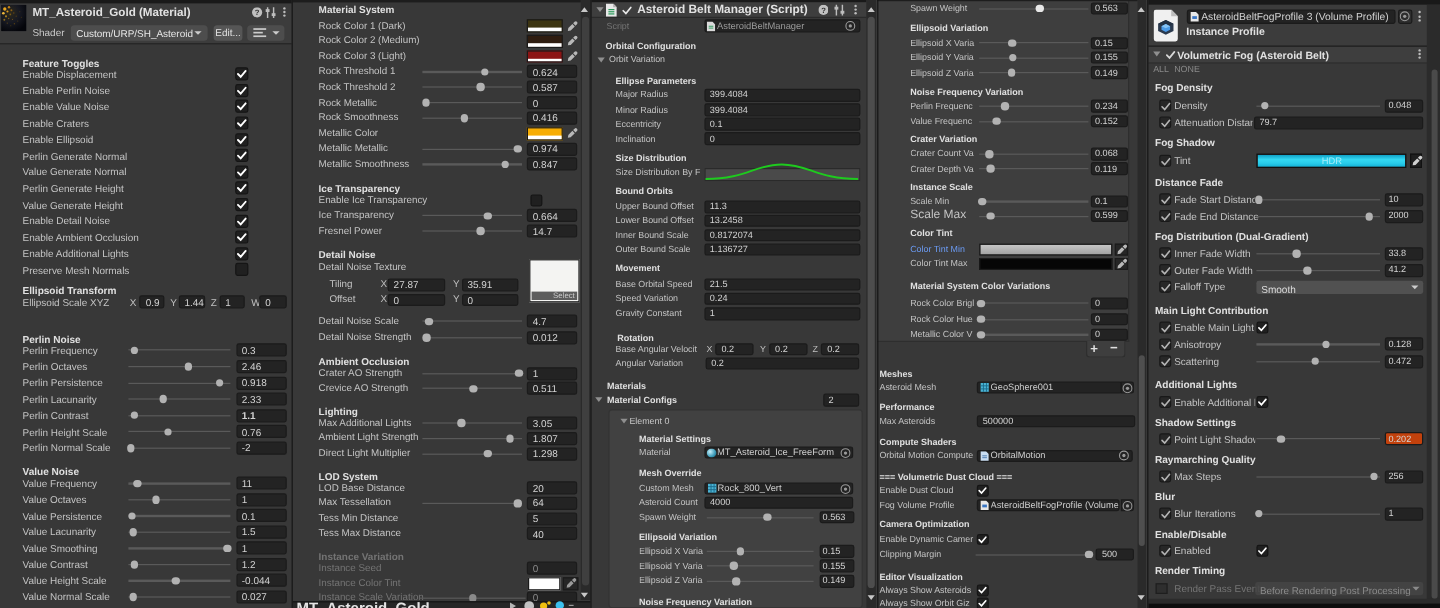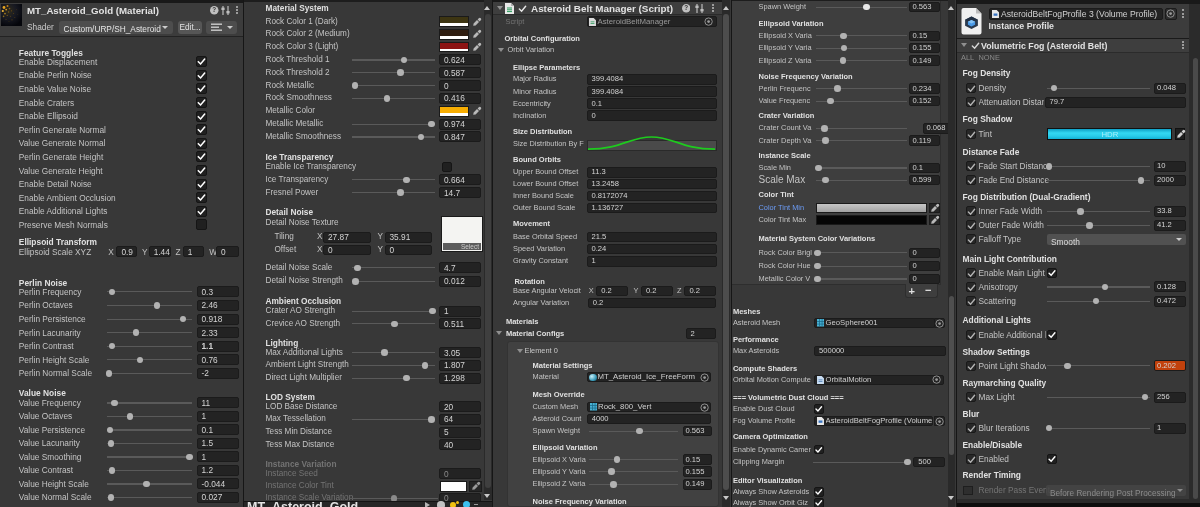--- a/index.html
+++ b/index.html
@@ -656,21 +656,21 @@
 <div style="position:absolute;line-height:0;left:758.5px;top:94px;height:14px;line-height:14px;font-size:7.4px;color:#c4c4c4;width:54px;overflow:hidden;white-space:nowrap;">Value Frequenc</div>
 <div style="position:absolute;line-height:0;left:815.5px;top:100.5px;width:91.0px;height:1.2px;background:#5a5a5a;"></div>
 <div style="position:absolute;line-height:0;left:827.0px;top:97.7px;width:6.6px;height:6.6px;border-radius:50%;background:#b2b2b2;"></div>
 <div style="position:absolute;line-height:0;left:908.5px;top:95.75px;width:31.5px;height:10.5px;background:#232323;border:1px solid #1b1b1b;border-radius:2px;box-sizing:border-box;display:flex;align-items:center;overflow:hidden;">
     <span style="padding-left:3px;color:#d4d4d4;font-size:7.6px;white-space:nowrap;">0.152</span>
   </div>
 <div style="position:absolute;line-height:0;left:758.5px;top:109.4px;height:14px;line-height:14px;font-size:7.5px;color:#e0e0e0;font-weight:bold;white-space:nowrap;">Crater Variation</div>
 <div style="position:absolute;line-height:0;left:758.5px;top:121.4px;height:14px;line-height:14px;font-size:7.4px;color:#c4c4c4;width:54px;overflow:hidden;white-space:nowrap;">Crater Count Va</div>
 <div style="position:absolute;line-height:0;left:815.5px;top:127.9px;width:91.0px;height:1.2px;background:#5a5a5a;"></div>
 <div style="position:absolute;line-height:0;left:821.4000000000001px;top:125.10000000000001px;width:6.6px;height:6.6px;border-radius:50%;background:#b2b2b2;"></div>
-<div style="position:absolute;line-height:0;left:908.5px;top:123.15px;width:31.5px;height:10.5px;background:#232323;border:1px solid #1b1b1b;border-radius:2px;box-sizing:border-box;display:flex;align-items:center;overflow:hidden;margin-left:14px;">
+<div style="position:absolute;line-height:0;left:908.5px;top:123.15px;width:31.5px;height:10.5px;background:#232323;border:1px solid #1b1b1b;border-radius:2px;box-sizing:border-box;display:flex;align-items:center;overflow:hidden;">
     <span style="padding-left:3px;color:#d4d4d4;font-size:7.6px;white-space:nowrap;">0.068</span>
   </div>
 <div style="position:absolute;line-height:0;left:758.5px;top:133.6px;height:14px;line-height:14px;font-size:7.4px;color:#c4c4c4;width:54px;overflow:hidden;white-space:nowrap;">Crater Depth Va</div>
 <div style="position:absolute;line-height:0;left:815.5px;top:140.1px;width:91.0px;height:1.2px;background:#5a5a5a;"></div>
 <div style="position:absolute;line-height:0;left:822.4000000000001px;top:137.29999999999998px;width:6.6px;height:6.6px;border-radius:50%;background:#b2b2b2;"></div>
 <div style="position:absolute;line-height:0;left:908.5px;top:135.35px;width:31.5px;height:10.5px;background:#232323;border:1px solid #1b1b1b;border-radius:2px;box-sizing:border-box;display:flex;align-items:center;overflow:hidden;">
     <span style="padding-left:3px;color:#d4d4d4;font-size:7.6px;white-space:nowrap;">0.119</span>
   </div>
 <div style="position:absolute;line-height:0;left:758.5px;top:148.8px;height:14px;line-height:14px;font-size:7.5px;color:#e0e0e0;font-weight:bold;white-space:nowrap;">Instance Scale</div>
 <div style="position:absolute;line-height:0;left:758.5px;top:160.9px;height:14px;line-height:14px;font-size:7.4px;color:#c4c4c4;white-space:nowrap;">Scale Min</div>
@@ -979,21 +979,21 @@
 <div style="position:absolute;line-height:0;left:1064.4px;top:362.5px;width:6.6px;height:6.6px;border-radius:50%;background:#b2b2b2;"></div>
 <div style="position:absolute;line-height:0;left:1154px;top:360.3px;width:31.5px;height:11px;background:#c2410c;border:1px solid #1b1b1b;border-radius:2px;box-sizing:border-box;display:flex;align-items:center;overflow:hidden;">
     <span style="padding-left:2px;color:#d4d4d4;font-size:7.6px;white-space:nowrap;">0.202</span>
   </div>
 <div style="position:absolute;line-height:0;left:962.5px;top:375.8px;height:14px;line-height:14px;font-size:8.4px;color:#e0e0e0;font-weight:bold;white-space:nowrap;">Raymarching Quality</div>
 <div style="position:absolute;line-height:0;left:965.5px;top:392px;width:10px;height:10px;background:#272727;border:1px solid #191919;border-radius:2px;box-sizing:border-box;">
     <svg width="9" height="9" viewBox="0 0 10 10" style="position:absolute;left:0px;top:0px;">
       <path d="M1.5 5.5 L4 8 L8.5 2.5" stroke="#b4b4b4" stroke-width="1.5" fill="none" stroke-linecap="round"></path>
     </svg>
   </div>
-<div style="position:absolute;line-height:0;left:978.5px;top:390px;height:14px;line-height:14px;font-size:8.3px;color:#c4c4c4;white-space:nowrap;">Max Light</div>
+<div style="position:absolute;line-height:0;left:978.5px;top:390px;height:14px;line-height:14px;font-size:8.3px;color:#c4c4c4;white-space:nowrap;">Max Steps</div>
 <div style="position:absolute;line-height:0;left:1047px;top:396.5px;width:103px;height:1.2px;background:#5a5a5a;"></div>
 <div style="position:absolute;line-height:0;left:1141.6000000000001px;top:393.7px;width:6.6px;height:6.6px;border-radius:50%;background:#b2b2b2;"></div>
 <div style="position:absolute;line-height:0;left:1154px;top:391.5px;width:31.5px;height:11px;background:#232323;border:1px solid #1b1b1b;border-radius:2px;box-sizing:border-box;display:flex;align-items:center;overflow:hidden;">
     <span style="padding-left:2px;color:#d4d4d4;font-size:7.6px;white-space:nowrap;">256</span>
   </div>
 <div style="position:absolute;line-height:0;left:962.5px;top:407px;height:14px;line-height:14px;font-size:8.4px;color:#e0e0e0;font-weight:bold;white-space:nowrap;">Blur</div>
 <div style="position:absolute;line-height:0;left:965.5px;top:423.2px;width:10px;height:10px;background:#272727;border:1px solid #191919;border-radius:2px;box-sizing:border-box;">
     <svg width="9" height="9" viewBox="0 0 10 10" style="position:absolute;left:0px;top:0px;">
       <path d="M1.5 5.5 L4 8 L8.5 2.5" stroke="#b4b4b4" stroke-width="1.5" fill="none" stroke-linecap="round"></path>
     </svg>

